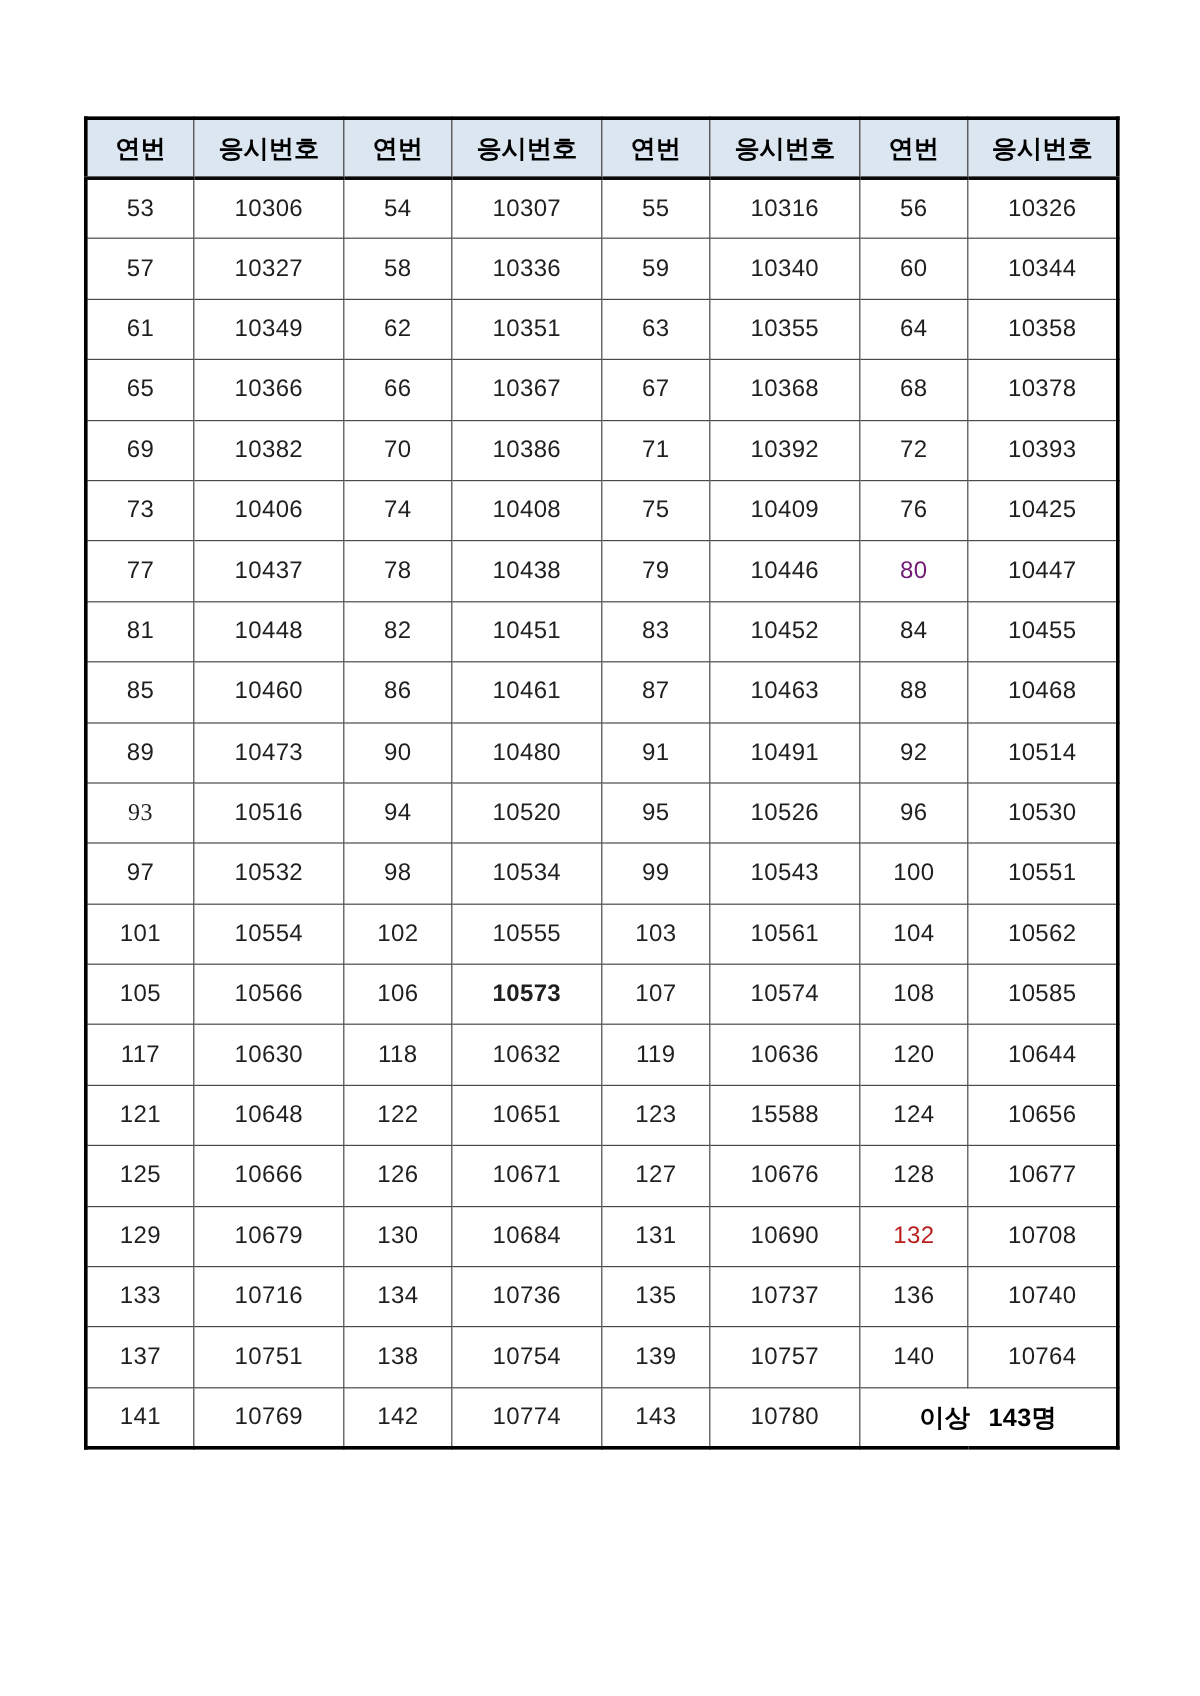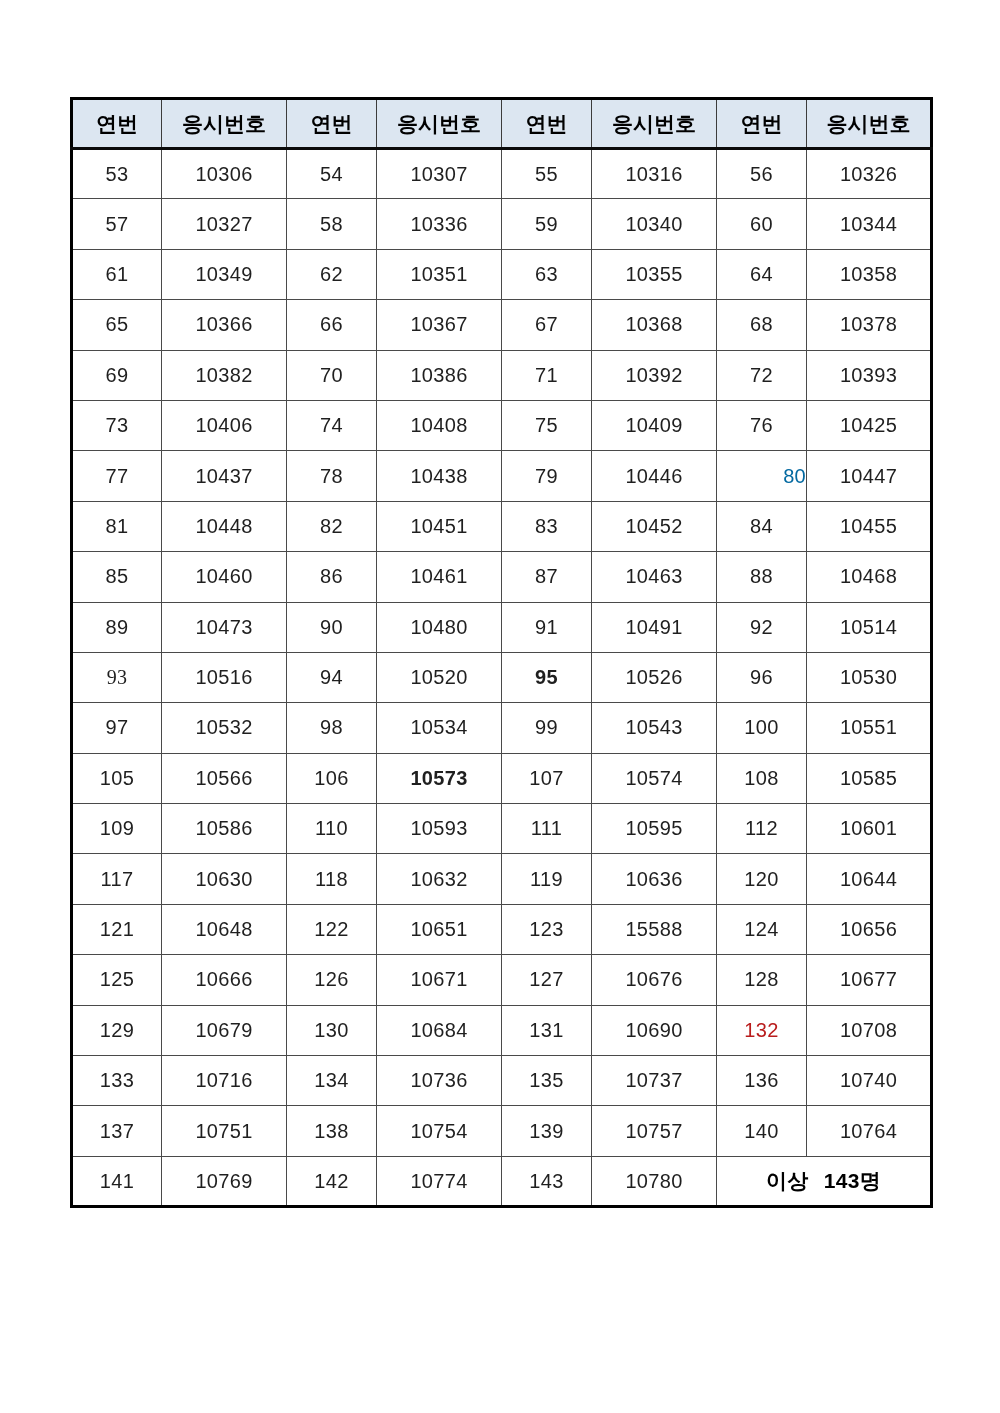--- a/index.html
+++ b/index.html
@@ -151,21 +151,21 @@
             <td style="color: rgb(31, 31, 31);">76</td>
             <td style="color: rgb(31, 31, 31);">10425</td>
           </tr>
           <tr>
             <td style="color: rgb(31, 31, 31);">77</td>
             <td style="color: rgb(31, 31, 31);">10437</td>
             <td style="color: rgb(31, 31, 31);">78</td>
             <td style="color: rgb(31, 31, 31);">10438</td>
             <td style="color: rgb(31, 31, 31);">79</td>
             <td style="color: rgb(31, 31, 31);">10446</td>
-            <td style="color: #0369a1; text-align: right;">80</td>
+            <td style="color: #701a75;">80</td>
             <td style="color: rgb(31, 31, 31);">10447</td>
           </tr>
           <tr>
             <td style="color: rgb(31, 31, 31);">81</td>
             <td style="color: rgb(31, 31, 31);">10448</td>
             <td style="color: rgb(31, 31, 31);">82</td>
             <td style="color: rgb(31, 31, 31);">10451</td>
             <td style="color: rgb(31, 31, 31);">83</td>
             <td style="color: rgb(31, 31, 31);">10452</td>
             <td style="color: rgb(31, 31, 31);">84</td>
@@ -189,56 +189,56 @@
             <td style="color: rgb(31, 31, 31);">91</td>
             <td style="color: rgb(31, 31, 31);">10491</td>
             <td style="color: rgb(31, 31, 31);">92</td>
             <td style="color: rgb(31, 31, 31);">10514</td>
           </tr>
           <tr>
             <td style="color: rgb(31, 31, 31); font-family: Liberation Serif, serif;">93</td>
             <td style="color: rgb(31, 31, 31);">10516</td>
             <td style="color: rgb(31, 31, 31);">94</td>
             <td style="color: rgb(31, 31, 31);">10520</td>
-            <td style="color: rgb(31, 31, 31); font-weight: bold;">95</td>
+            <td style="color: rgb(31, 31, 31);">95</td>
             <td style="color: rgb(31, 31, 31);">10526</td>
             <td style="color: rgb(31, 31, 31);">96</td>
             <td style="color: rgb(31, 31, 31);">10530</td>
           </tr>
           <tr>
             <td style="color: rgb(31, 31, 31);">97</td>
             <td style="color: rgb(31, 31, 31);">10532</td>
             <td style="color: rgb(31, 31, 31);">98</td>
             <td style="color: rgb(31, 31, 31);">10534</td>
             <td style="color: rgb(31, 31, 31);">99</td>
             <td style="color: rgb(31, 31, 31);">10543</td>
             <td style="color: rgb(31, 31, 31);">100</td>
             <td style="color: rgb(31, 31, 31);">10551</td>
           </tr>
           <tr>
+            <td style="color: rgb(31, 31, 31);">101</td>
+            <td style="color: rgb(31, 31, 31);">10554</td>
+            <td style="color: rgb(31, 31, 31);">102</td>
+            <td style="color: rgb(31, 31, 31);">10555</td>
+            <td style="color: rgb(31, 31, 31);">103</td>
+            <td style="color: rgb(31, 31, 31);">10561</td>
+            <td style="color: rgb(31, 31, 31);">104</td>
+            <td style="color: rgb(31, 31, 31);">10562</td>
+          </tr>
+          <tr>
             <td style="color: rgb(31, 31, 31);">105</td>
             <td style="color: rgb(31, 31, 31);">10566</td>
             <td style="color: rgb(31, 31, 31);">106</td>
             <td style="color: rgb(31, 31, 31); font-weight: bold;">10573</td>
             <td style="color: rgb(31, 31, 31);">107</td>
             <td style="color: rgb(31, 31, 31);">10574</td>
             <td style="color: rgb(31, 31, 31);">108</td>
             <td style="color: rgb(31, 31, 31);">10585</td>
           </tr>
           <tr>
-            <td style="color: rgb(31, 31, 31);">109</td>
-            <td style="color: rgb(31, 31, 31);">10586</td>
-            <td style="color: rgb(31, 31, 31);">110</td>
-            <td style="color: rgb(31, 31, 31);">10593</td>
-            <td style="color: rgb(31, 31, 31);">111</td>
-            <td style="color: rgb(31, 31, 31);">10595</td>
-            <td style="color: rgb(31, 31, 31);">112</td>
-            <td style="color: rgb(31, 31, 31);">10601</td>
-          </tr>
-          <tr>
             <td style="color: rgb(31, 31, 31);">117</td>
             <td style="color: rgb(31, 31, 31);">10630</td>
             <td style="color: rgb(31, 31, 31);">118</td>
             <td style="color: rgb(31, 31, 31);">10632</td>
             <td style="color: rgb(31, 31, 31);">119</td>
             <td style="color: rgb(31, 31, 31);">10636</td>
             <td style="color: rgb(31, 31, 31);">120</td>
             <td style="color: rgb(31, 31, 31);">10644</td>
           </tr>
           <tr>

